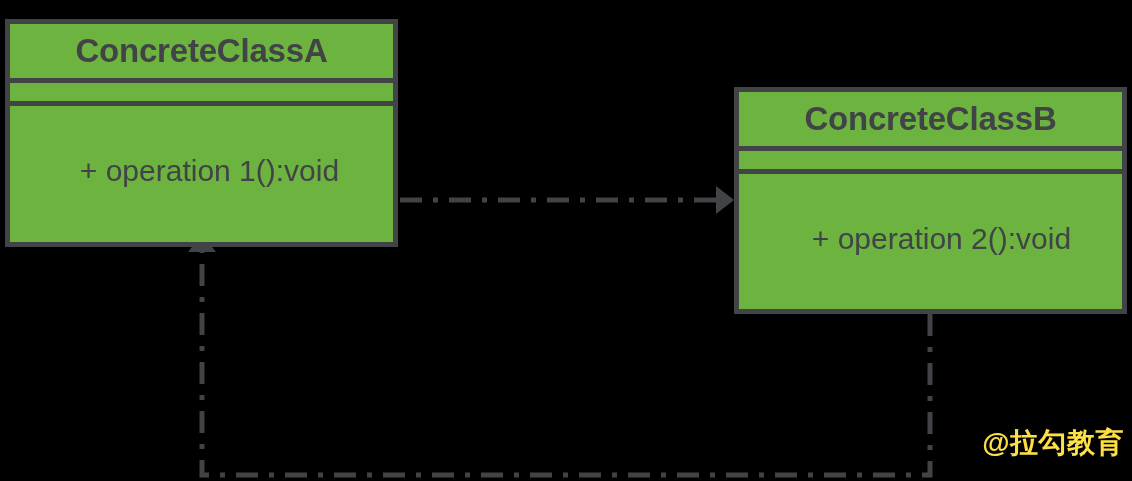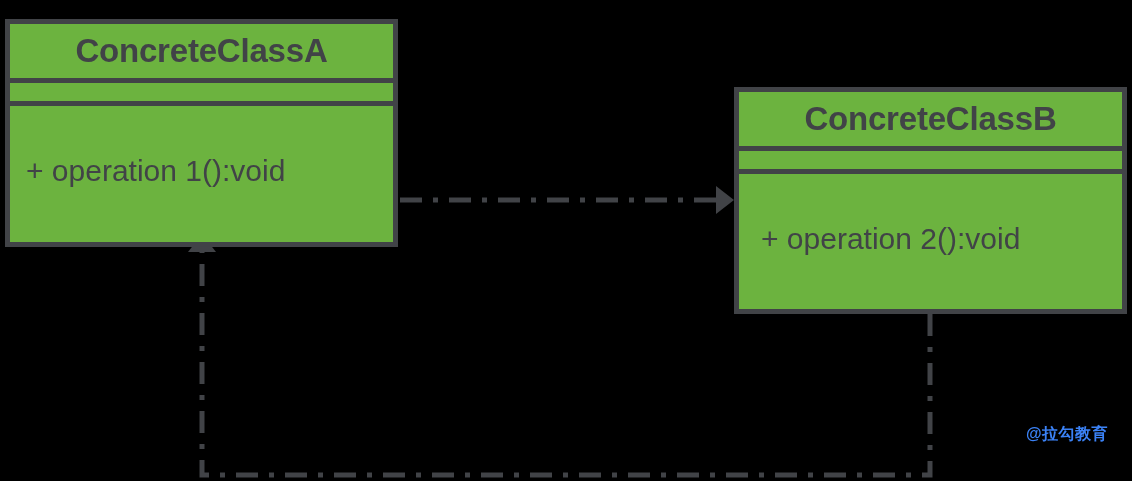--- a/index.html
+++ b/index.html
@@ -47,22 +47,22 @@
   .class-attrs {
     box-sizing: border-box;
     width: 100%;
     flex: 0 0 auto;
   }
   .class-ops {
     box-sizing: border-box;
     width: 100%;
     flex: 1 1 auto;
     display: flex;
-    flex-direction: column;
-    justify-content: space-between;
+    flex-direction: row;
+    justify-content: center;
     margin-top: 42px;
   }
   .op-line {
     color: #414347;
     white-space: nowrap;
   }
 
   
   #class-a {
     left: 5px;
@@ -105,24 +105,24 @@
     left: 0;
     top: 0;
     width: 1132px;
     height: 481px;
     pointer-events: none;
   }
 
   
   #watermark {
     position: absolute;
-    right: 24px;
+    right: 8px;
     top: 424px;
-    color: #3b82f6;
-    font-size: 16px;
+    color: #fde047;
+    font-size: 28px;
     font-weight: bold;
     letter-spacing: 0.5px;
     white-space: nowrap;
   }
 </style>
 </head>
 <body>
 
 <div id="canvas">
 

